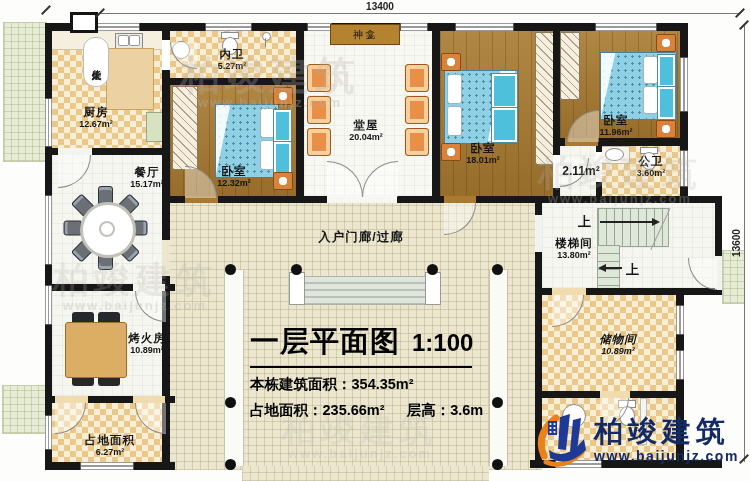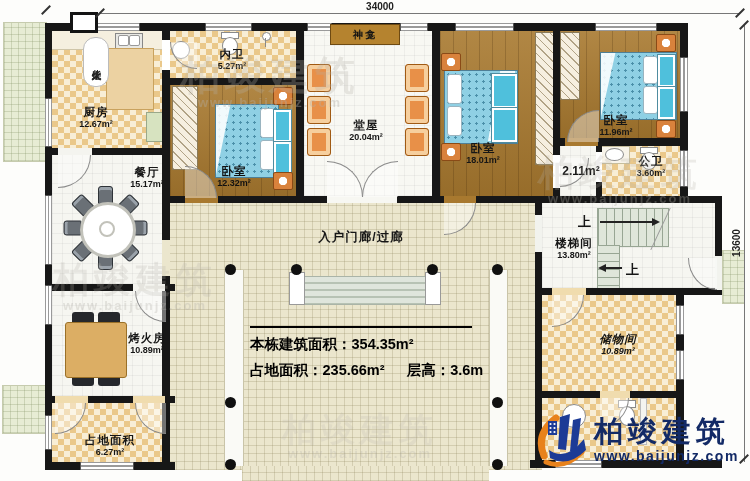--- a/index.html
+++ b/index.html
@@ -261,21 +261,21 @@
   <div class="abs" style="left:133px;top:284px;width:32px;height:7px;background:#f4f4ef;"></div>
   <div class="arc bl" style="left:135px;top:291px;width:30px;height:30px;"></div>
   <div class="abs" style="left:55px;top:396px;width:33px;height:7px;background:#f0dcae;"></div>
   <div class="arc br" style="left:55px;top:403px;width:30px;height:30px;"></div>
   <div class="abs" style="left:133px;top:396px;width:32px;height:7px;background:#f0dcae;"></div>
   <div class="arc bl" style="left:135px;top:403px;width:30px;height:30px;"></div>
   <div class="abs" style="left:162px;top:240px;width:8px;height:36px;background:#ebe6cd;"></div>
   <div class="abs" style="left:535px;top:215px;width:7px;height:37px;background:#f2f3ee;"></div>
 
   <div class="abs" style="left:330px;top:24px;width:68px;height:19px;background:#b5832f;border:1px solid #6e4a12;display:flex;align-items:center;justify-content:center;">
-    <span style="font-size:10px;font-weight:700;color:#141414;letter-spacing:2px;text-align:center;">神龛</span>
+    <span style="font-size:10px;font-weight:400;color:#141414;letter-spacing:2px;text-align:center;">神龛</span>
   </div>
 
   <div class="rlabel" style="left:96px;top:118px;">
       <span class="nm">厨房</span>
       <span class="ar">12.67m²</span>
     </div>
   <div class="rlabel" style="left:232px;top:60px;">
       <span class="nm">内卫</span>
       <span class="ar">5.27m²</span>
     </div>
@@ -339,20 +339,24 @@
   <div class="wm" style="left:15px;top:262px;width:240px;opacity:.42;">
     <div class="wmt" style="font-size:36px;">柏竣建筑</div>
     <div class="wmu">www.baijunjz.com</div>
   </div>
   <div class="wm" style="left:230px;top:412px;width:260px;opacity:.35;">
     <div class="wmt" style="font-size:34px;">柏竣建筑</div>
     <div class="wmu">www.baijunjz.com</div>
   </div>
 
   <div class="abs" style="left:250px;top:322px;width:236px;">
+    <div style="display:flex;align-items:baseline;">
+      <span style="font-size:29px;font-weight:700;color:#000;letter-spacing:1px;">一层平面图</span>
+      <span style="font-size:24px;font-weight:700;color:#000;margin-left:12px;">1:100</span>
+    </div>
     <div style="width:222px;height:2px;background:#000;margin-top:4px;"></div>
     <div style="margin-top:7px;font-size:14.5px;font-weight:700;color:#000;">
       <span>本栋建筑面积：</span><span>354.35m²</span>
     </div>
     <div style="margin-top:7px;font-size:14.5px;font-weight:700;color:#000;">
       <span>占地面积：</span><span>235.66m²</span>
       <span style="display:inline-block;width:14px;"></span>
       <span>层高：</span><span>3.6m</span>
     </div>
   </div>
@@ -377,19 +381,19 @@
     <span style="flex:1;margin-left:6px;">
       <span style="display:block;font-size:29px;font-weight:900;color:#132a66;letter-spacing:5px;line-height:1.1;">柏竣建筑</span>
       <span style="display:block;font-size:14px;font-weight:700;color:#132a66;letter-spacing:1.5px;">www.baijunjz.com</span>
     </span>
   </div>
 
   <div class="abs" style="left:100px;top:13px;width:640px;height:1px;background:#777;"></div>
   <div class="tick" style="left:94px;top:12px;"></div>
   <div class="tick" style="left:734px;top:12px;"></div>
   <div class="tick" style="left:40px;top:9px;"></div>
-  <div class="dimtxt" style="left:380px;top:1px;transform:translateX(-50%);">34000</div>
+  <div class="dimtxt" style="left:380px;top:1px;transform:translateX(-50%);">13400</div>
   <div class="abs" style="left:744px;top:25px;width:1px;height:437px;background:#777;"></div>
   <div class="tick" style="left:738px;top:24px;"></div>
   <div class="tick" style="left:738px;top:458px;"></div>
   <div class="dimtxt" style="left:736px;top:243px;transform:translate(-50%,-50%) rotate(-90deg);">13600</div>
 
 </div>
 
 </body></html>

